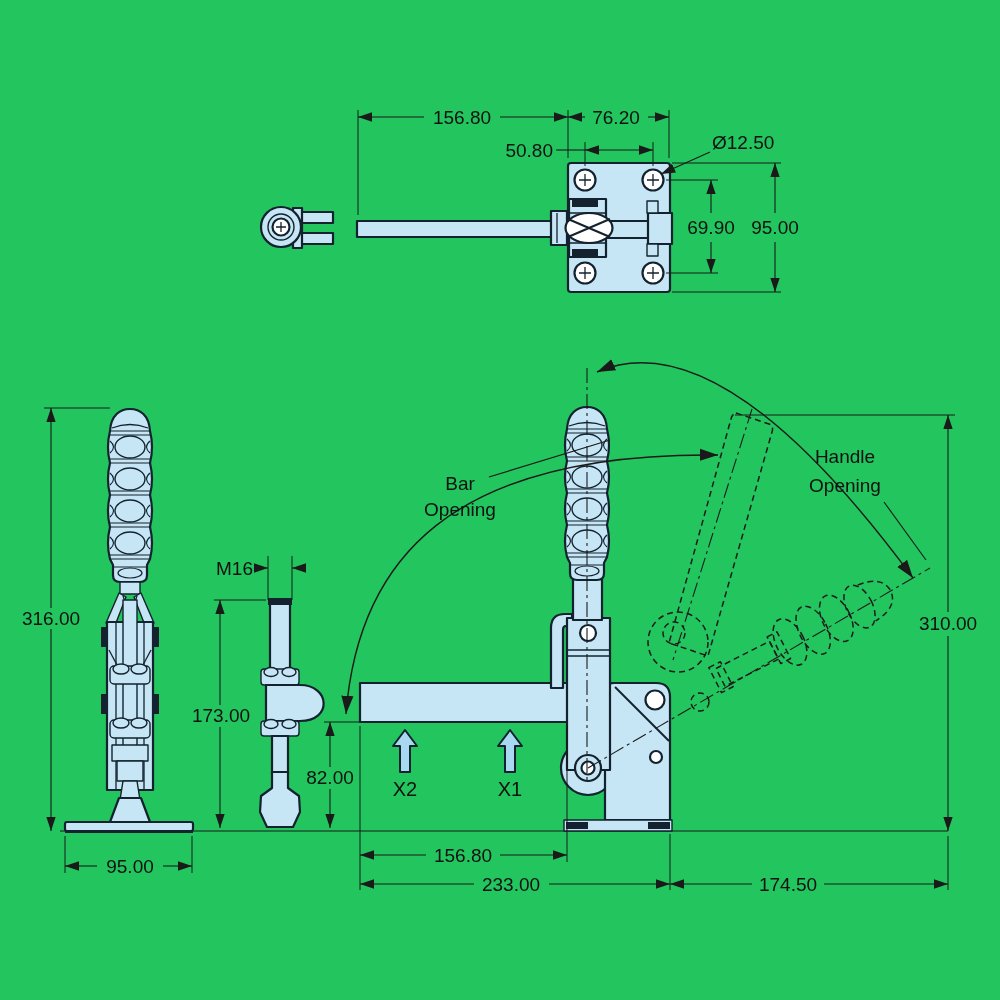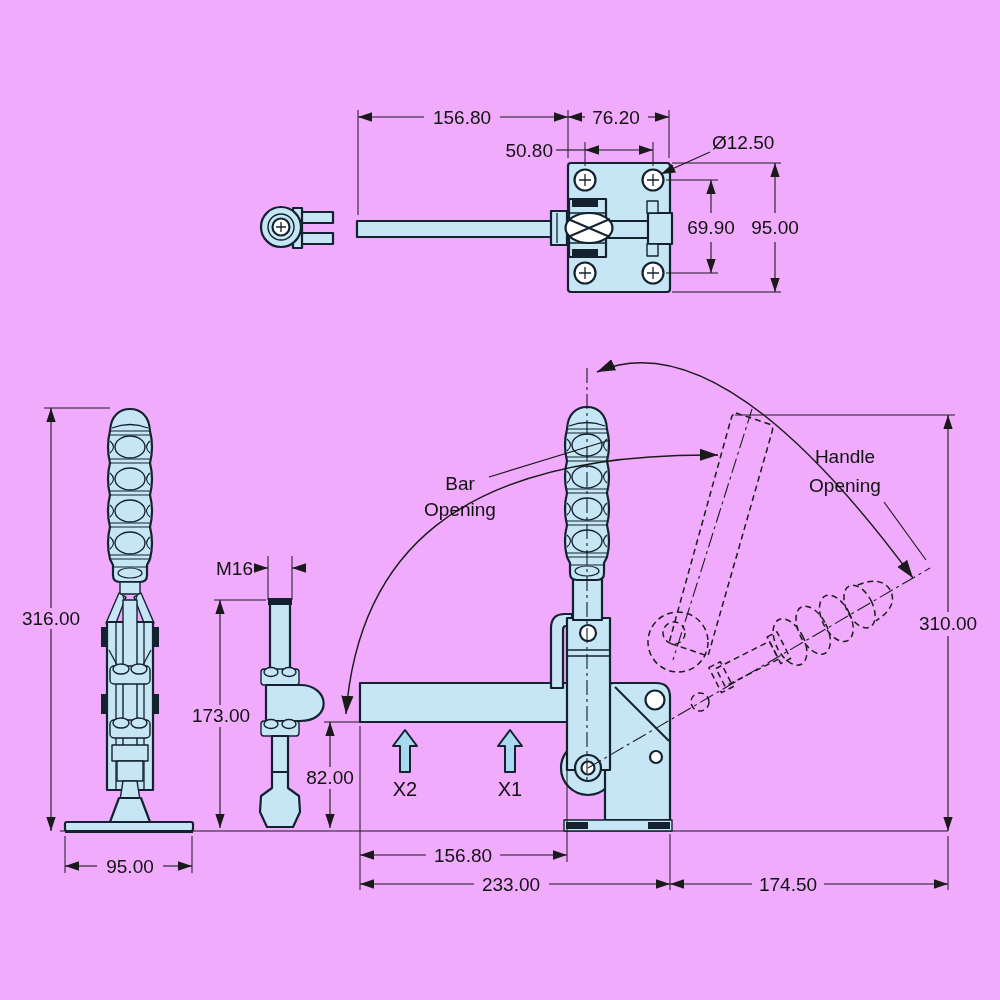--- a/index.html
+++ b/index.html
@@ -1,16 +1,16 @@
 <!DOCTYPE html>
 <html><head>
 <meta charset="utf-8">
 <style>
   html,body{margin:0;padding:0;background:#ffffff;}
-  .stage{width:1000px;height:1000px;position:relative;background:#f0abfc;overflow:hidden;}
+  .stage{width:1000px;height:1000px;position:relative;background:#22c55e;overflow:hidden;}
   svg{display:block;}
   text{font-family:"Liberation Sans","DejaVu Sans",sans-serif;fill:#111;}
   .dimtxt{font-size:19px;}
   .lbltxt{font-size:19px;}
   .xtxt{font-size:20px;}
   .part{fill:#c6e6f6;stroke:#13222e;stroke-width:2.2;stroke-linejoin:round;}
   .part-thin{fill:#c6e6f6;stroke:#13222e;stroke-width:1.4;stroke-linejoin:round;}
   .det{fill:none;stroke:#13222e;stroke-width:1.3;}
   .det2{fill:none;stroke:#13222e;stroke-width:2;}
   .dark{fill:#13222e;stroke:none;}

